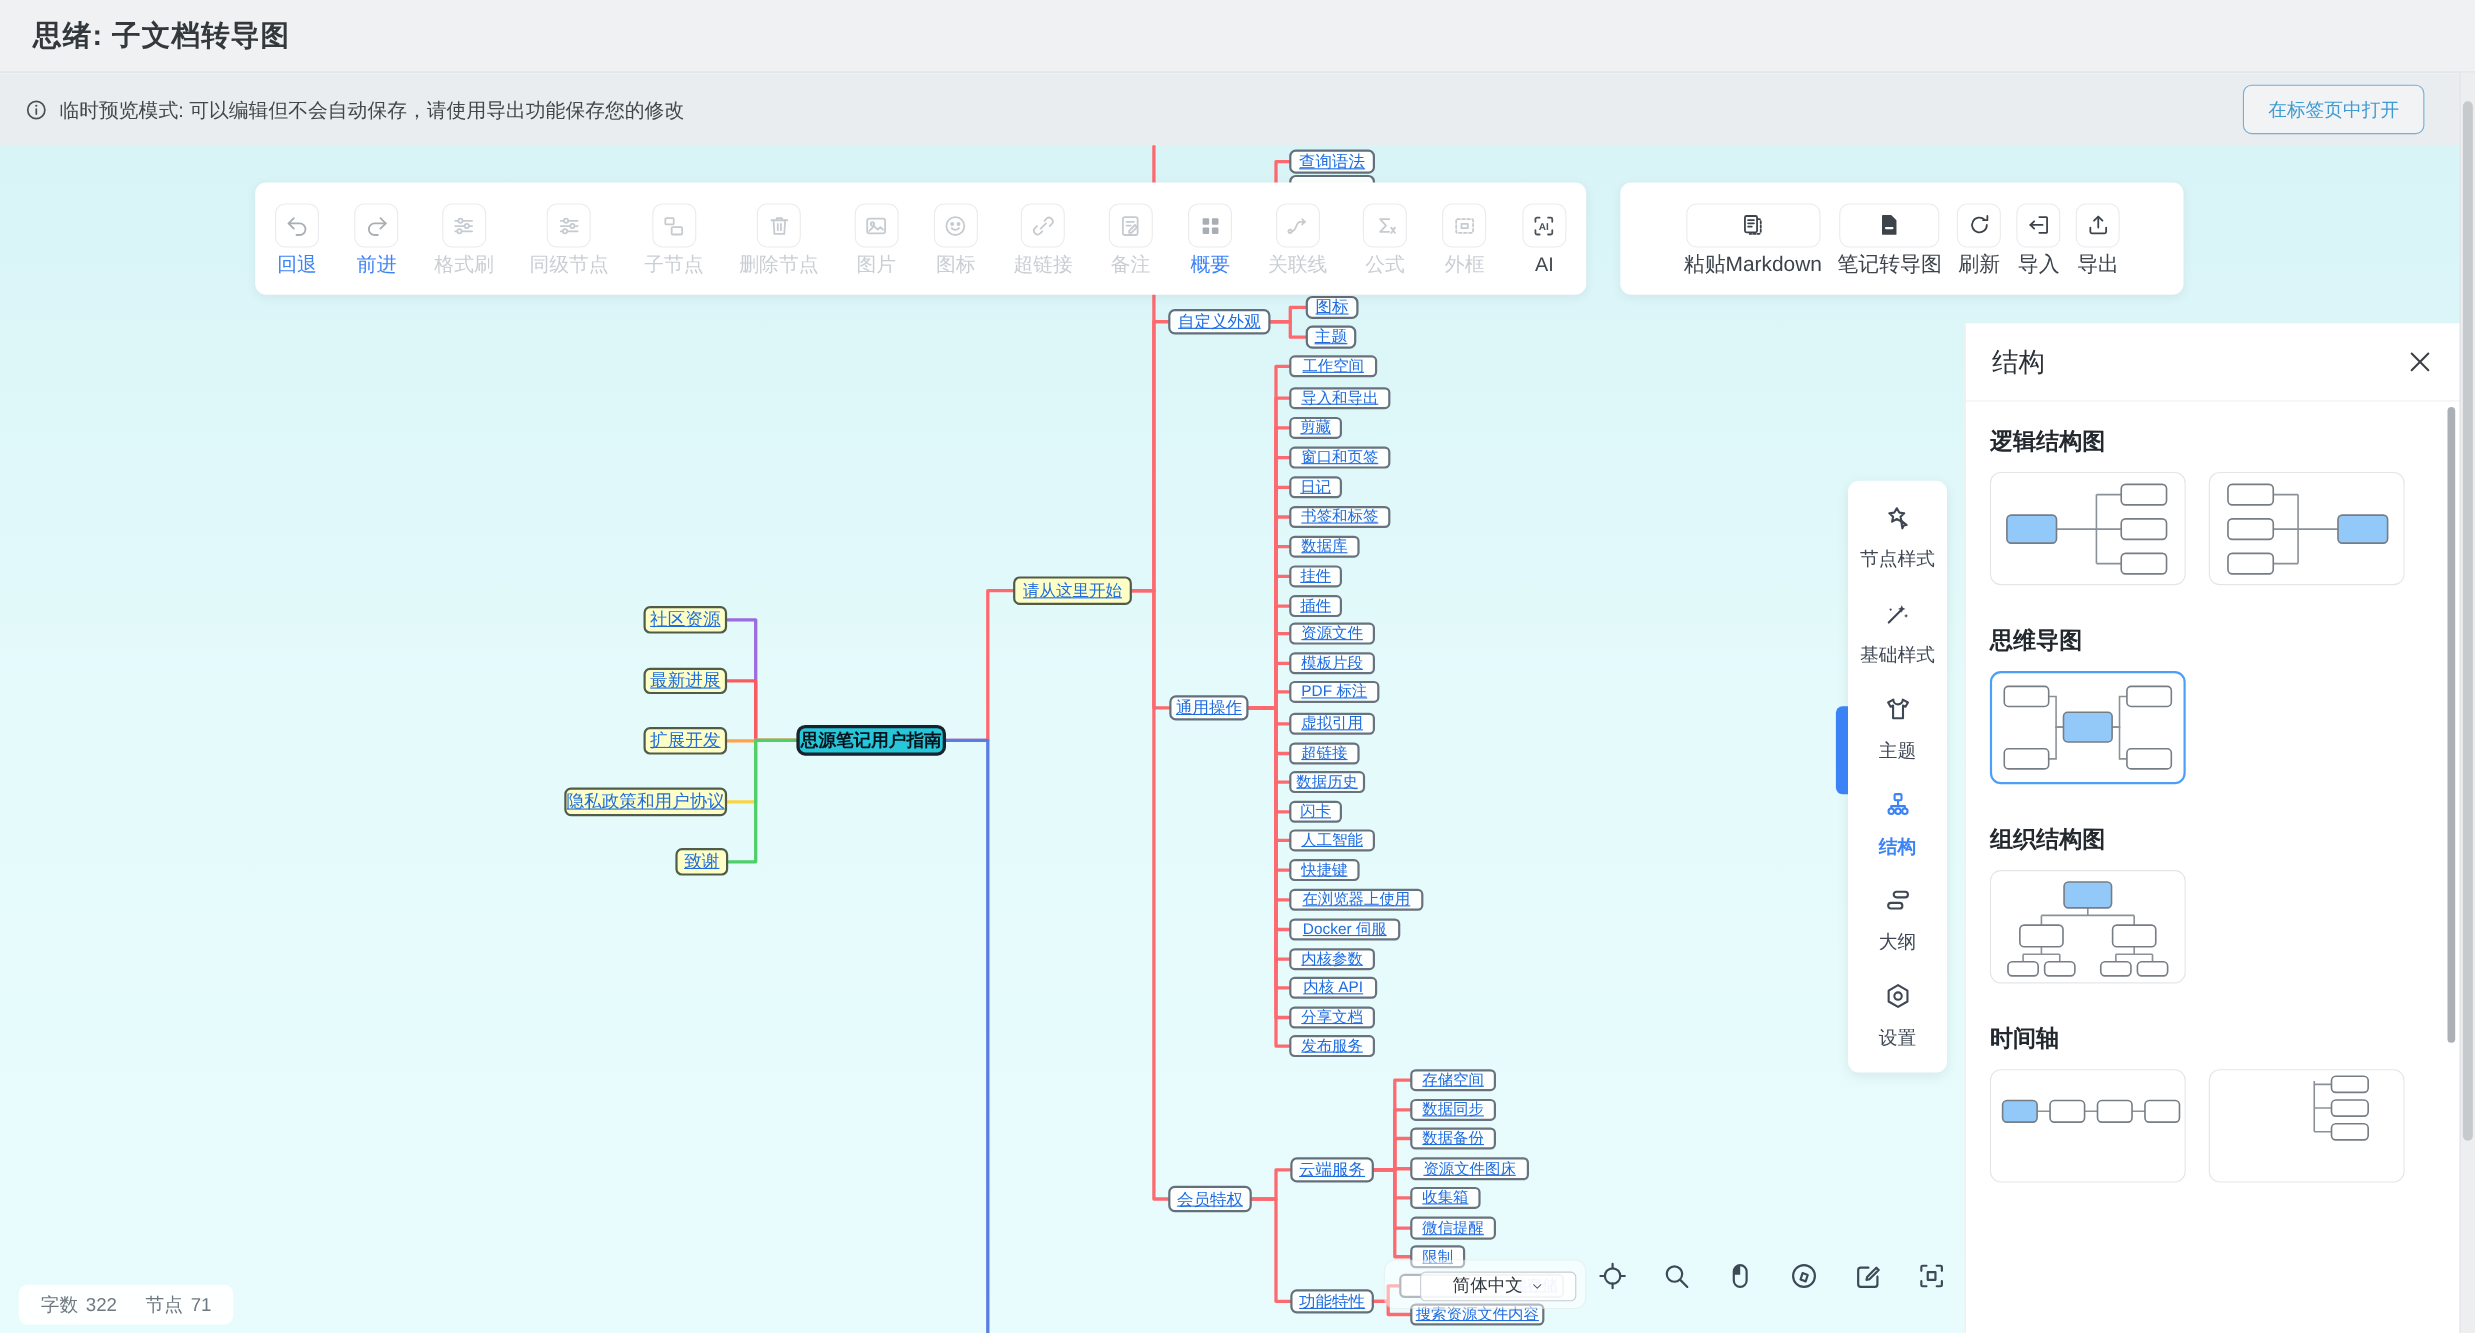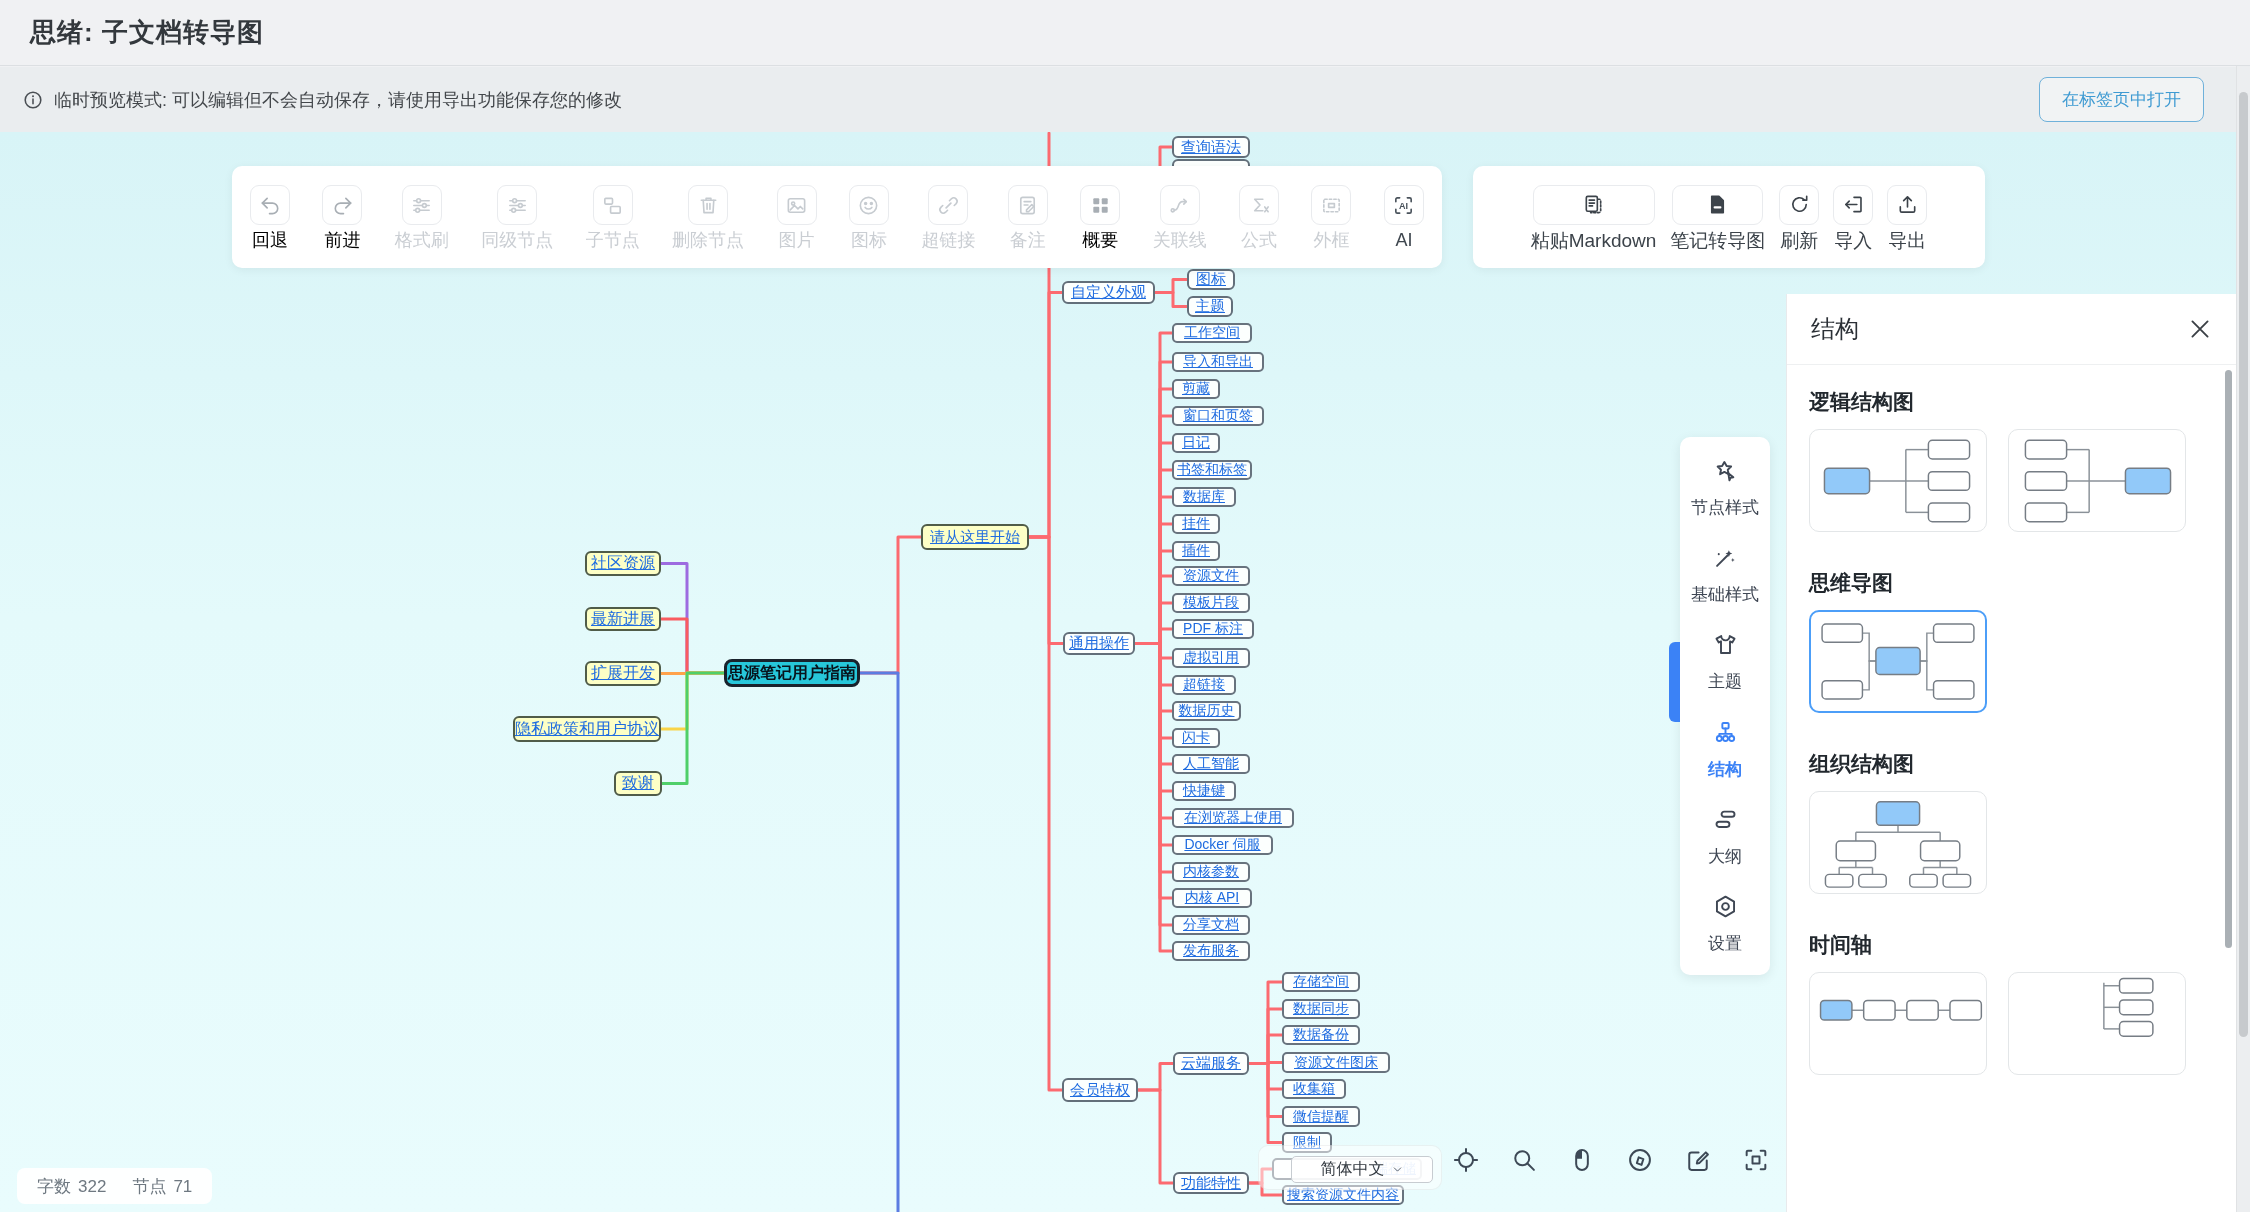--- a/index.html
+++ b/index.html
@@ -28,21 +28,21 @@
 
   
   .toolbar{position:absolute;top:166px;background:#fff;border-radius:10px;box-shadow:0 2px 10px rgba(0,0,0,.06);display:flex;align-items:center;z-index:10;box-sizing:border-box;}
   #tb1{left:232px;width:1210px;height:102px;padding:0 18px;justify-content:space-between;}
   #tb2{left:1473px;width:512px;height:102px;padding:0 16px;gap:14px;justify-content:center;}
   .tb-item{display:flex;flex-direction:column;align-items:center;cursor:pointer;}
   .icon-box{height:40px;width:40px;border:1px solid #e9ebee;border-radius:9px;display:flex;align-items:center;justify-content:center;box-sizing:border-box;}
   .icon-box svg{width:23px;height:23px;}
   .tb-label{font-size:18px;margin-top:6px;line-height:1;}
   .tone-light .icon-box{color:#c6cbd0;} .tone-light .tb-label{color:#caced3;}
-  .tone-mid .icon-box{color:#a8aeb4;} .tone-mid .tb-label{color:#000000;}
+  .tone-mid .icon-box{color:#a8aeb4;} .tone-mid .tb-label{color:#3b82f6;}
   .tone-dark .icon-box{color:#49525b;} .tone-dark .tb-label{color:#3f474f;}
   #tb2 .tb-item{color:#3c434a;}
   #tb2 .icon-box{color:#3c434a;}
   #tb2 .tb-label{font-size:19px;color:#3c434a;}
 
   
   .status-pill{position:absolute;left:17px;top:1168px;height:36px;background:rgba(255,255,255,.95);border-radius:8px;display:flex;align-items:center;gap:26px;padding:0 20px;font-size:17px;color:#6e7881;z-index:10;}
   .status-pill b{font-weight:normal;margin-left:7px;}
   .navtools{position:absolute;left:1452px;top:1146px;display:flex;gap:30px;z-index:10;}
   .navtools .nav-btn{width:28px;height:28px;color:#3d4956;cursor:pointer;}
@@ -187,21 +187,21 @@
       </div>
       <div class="mm-node n-white" style="left: 1172px; top: 379px; width: 48px; height: 20px;">
         <span>剪藏</span>
       </div>
       <div class="mm-node n-white" style="left: 1172px; top: 406px; width: 92px; height: 20px;">
         <span>窗口和页签</span>
       </div>
       <div class="mm-node n-white" style="left: 1172px; top: 433px; width: 48px; height: 20px;">
         <span>日记</span>
       </div>
-      <div class="mm-node n-white" style="left: 1172px; top: 460px; width: 80px; height: 20px;">
+      <div class="mm-node n-white" style="left: 1172px; top: 460px; width: 92px; height: 20px;">
         <span>书签和标签</span>
       </div>
       <div class="mm-node n-white" style="left: 1172px; top: 487px; width: 64px; height: 20px;">
         <span>数据库</span>
       </div>
       <div class="mm-node n-white" style="left: 1172px; top: 514px; width: 48px; height: 20px;">
         <span>挂件</span>
       </div>
       <div class="mm-node n-white" style="left: 1172px; top: 541px; width: 48px; height: 20px;">
         <span>插件</span>

